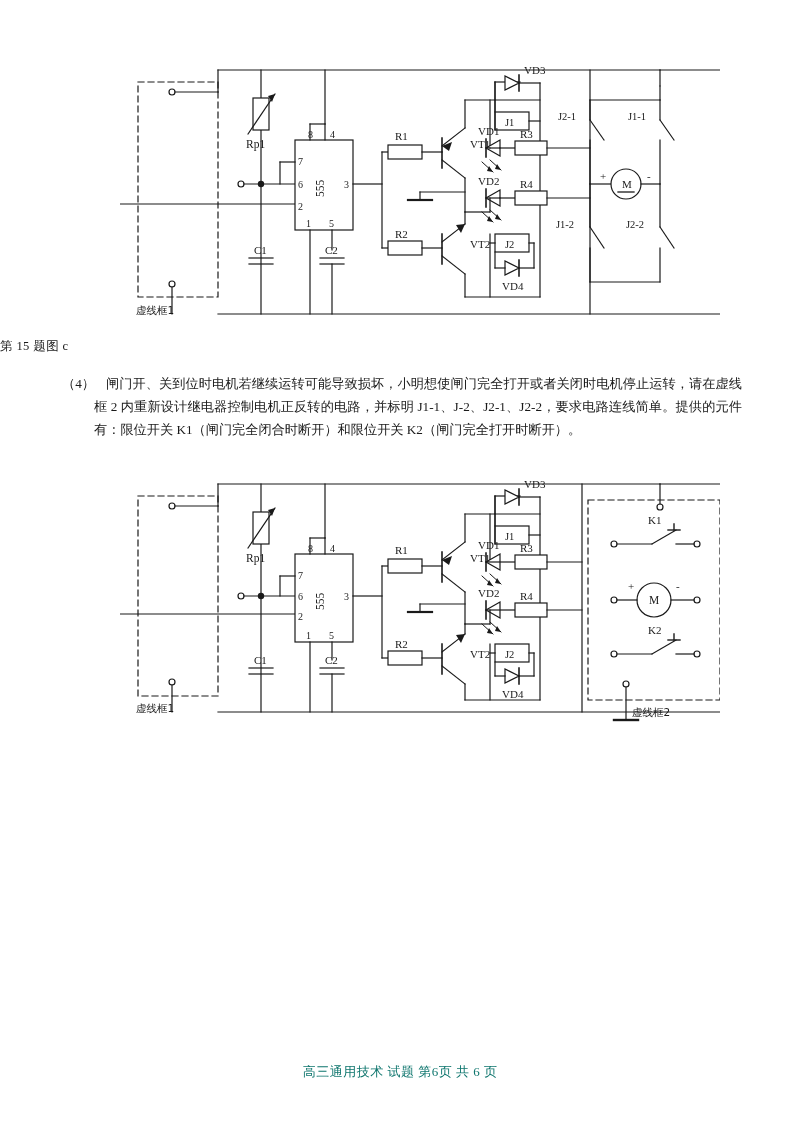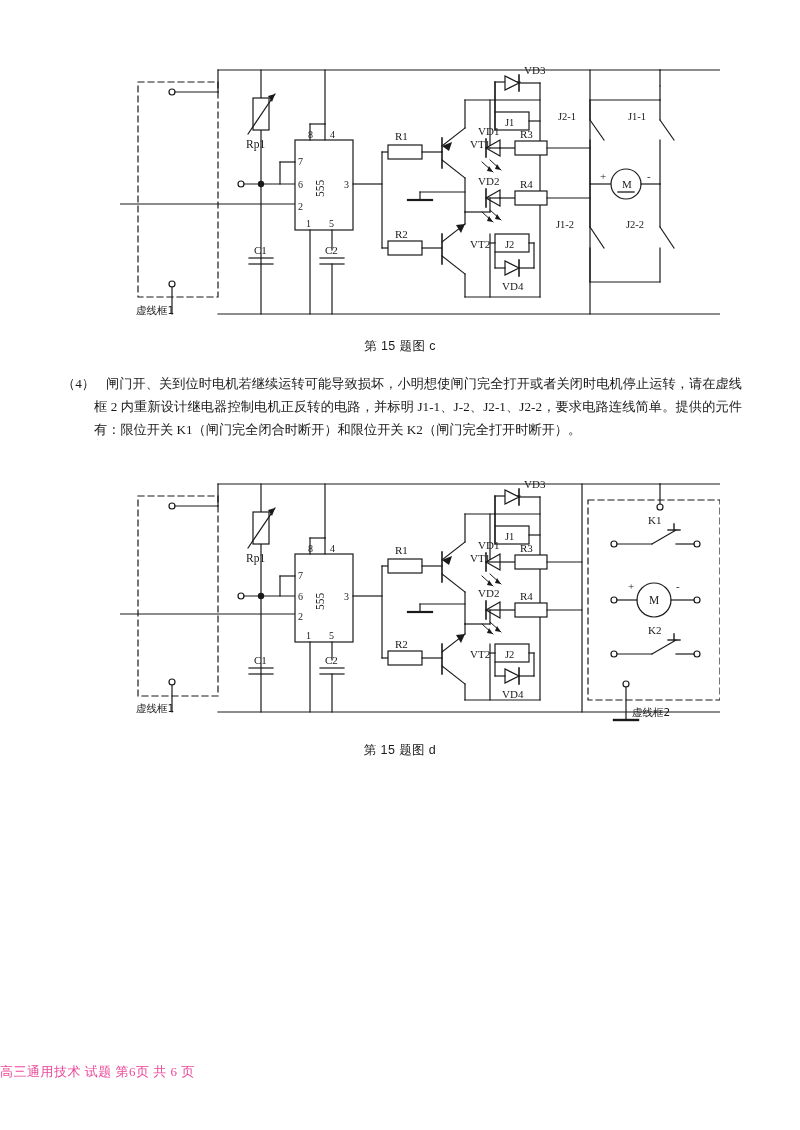--- a/index.html
+++ b/index.html
@@ -26,25 +26,24 @@
   
   .figure {
     position: absolute;
   }
   #figure-c-block { left: 120px; top: 52px; width: 600px; height: 285px; }
   #figure-d-block { left: 120px; top: 472px; width: 600px; height: 265px; }
 
   .fig-caption {
     position: absolute;
     width: 100%;
-    text-align: center;
     font-size: 12.5px;
     letter-spacing: 0.4px;
     color: #1a1a1a;
-    font-family: Liberation Sans, sans-serif;
+    font-family: Liberation Serif, serif;
   }
   #caption-c { left: 0; top: 338px; }
   #caption-d { left: 0; top: 742px; }
 
   
   #question-block {
     position: absolute;
     left: 62px;
     top: 372px;
     width: 680px;
@@ -61,23 +60,23 @@
     margin-left: 32px;
     display: block;
   }
 
   
   #page-footer {
     position: absolute;
     left: 0;
     top: 1063px;
     width: 100%;
-    text-align: left;
+    text-align: center;
     font-size: 13px;
-    color: #ec4899;
+    color: #0f766e;
     letter-spacing: 0.5px;
   }
 
   svg text {
     font-family: "Liberation Serif", "DejaVu Serif", serif;
     fill: #1a1a1a;
   }
   svg .cn {
     font-family: "DejaVu Sans", sans-serif;
   }
@@ -489,17 +488,16 @@
         <text x="529" y="132" font-size="11.5">M</text>
         <text x="508" y="118" font-size="11">+</text>
         <text x="556" y="118" font-size="11">-</text>
         <text x="638" y="26" font-size="11">+Vcc</text>
         <text class="cn" x="16" y="240" font-size="10.5">虚线框1</text>
         <text class="cn" x="512" y="244" font-size="10.5">虚线框2</text>
       </g>
     </svg>
   </div>
 
-  <div class="fig-caption" id="caption-d">第 15 题图 d</div>
 
   <div id="page-footer">高三通用技术  试题  第6页  共 6 页</div>
 
 </div>
 
 </body></html>

